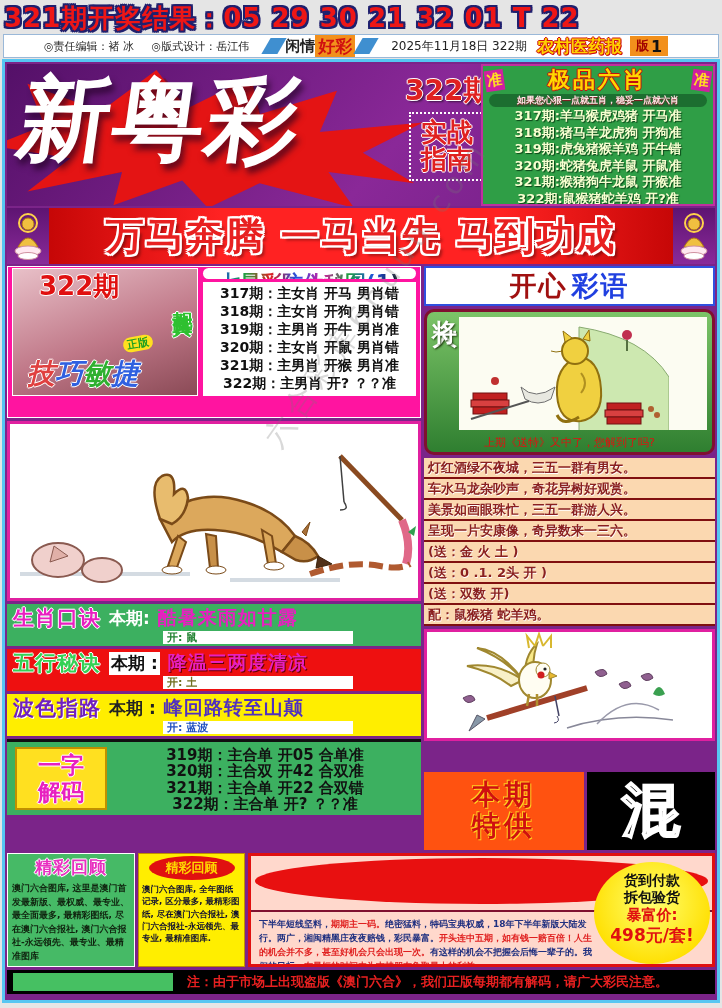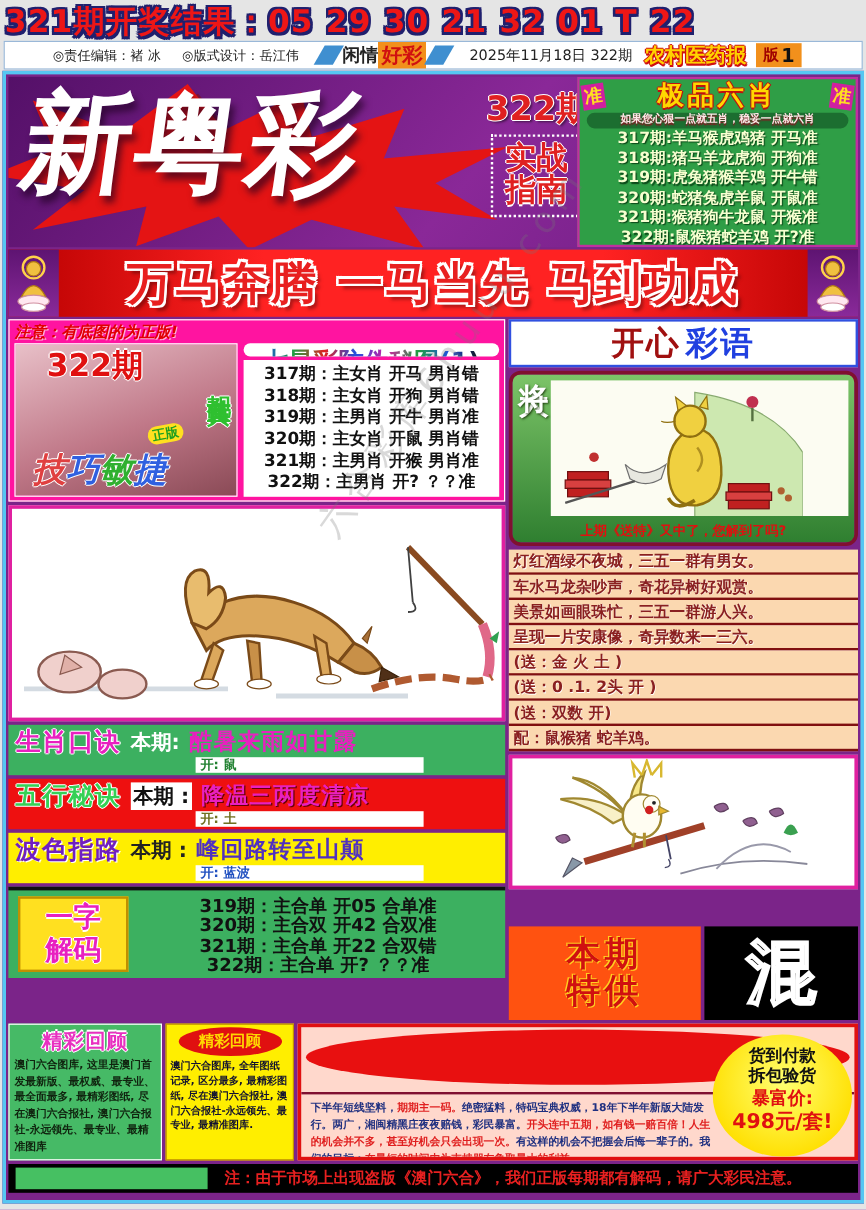--- a/index.html
+++ b/index.html
@@ -150,21 +150,21 @@
     display:flex; align-items:center; justify-content:center; gap:4px; margin-bottom:3px; }
   .happy .l { color:#a01010; font-size:27px; font-weight:900; letter-spacing:2px; }
   .happy .r { color:#2040e0; font-size:27px; font-weight:900; letter-spacing:2px; }
 
   .cat-box { height:146px; background:linear-gradient(180deg,#7cc468,#2f7f30); border:3px solid #801030; border-radius:10px;
     position:relative; margin-bottom:3px; overflow:hidden; }
   .cat-char { position:absolute; left:5px; color:#fff; font-size:25px; font-weight:900; text-shadow:1px 1px 2px #204010; }
   .cat-char.top { top:8px; } .cat-char.bottom { bottom:22px; }
   .cat-img { position:absolute; left:32px; top:5px; right:5px; bottom:22px; background:#fcfcf2; overflow:hidden; }
   .cat-caption { position:absolute; left:0; right:0; bottom:2px; text-align:center; color:#e01010;
-    font-size:11px; font-weight:700; white-space:nowrap; }
+    font-size:11px; font-weight:400; white-space:nowrap; }
 
   .verse { height:21px; background:#fbd8b0; border-bottom:2px solid #801010; display:flex; align-items:center;
     padding-left:4px; font-size:13px; font-weight:700; color:#8a2020; white-space:nowrap; overflow:hidden;
     text-shadow:.5px .5px 0 #fff; }
 
   .bird-box { height:112px; background:#fff; border:3px solid #e020a0; margin-top:3px; overflow:hidden; }
 
   .special { display:flex; gap:3px; height:78px; margin-top:auto; }
   .special-left { flex:1.25; background:#ff5210; display:flex; align-items:center; justify-content:center; }
   .special-left .txt { font-size:28px; line-height:1.1; font-weight:900; color:#d01010; text-align:center;
@@ -274,21 +274,20 @@
           <ellipse cx="17" cy="45" rx="10" ry="3.5" fill="#fff" stroke="#d090a0"></ellipse>
         </svg>
       </div>
     </div>
 
     <div class="cols">
 
       <div class="col-left">
 
         <div class="pink-panel">
-          <div class="notice">注意：有底图的为正版!</div>
           <div class="pink-content">
             <div class="photo">
               <div class="photo-issue">322期</div>
               <div class="photo-vert">靓女传真</div>
               <div class="photo-badge">正版</div>
               <div class="photo-overlay">
                 <span class="c0">技</span><span class="c1">巧</span><span class="c2">敏</span><span class="c3">捷</span>
               </div>
             </div>
             <div class="qixing">

